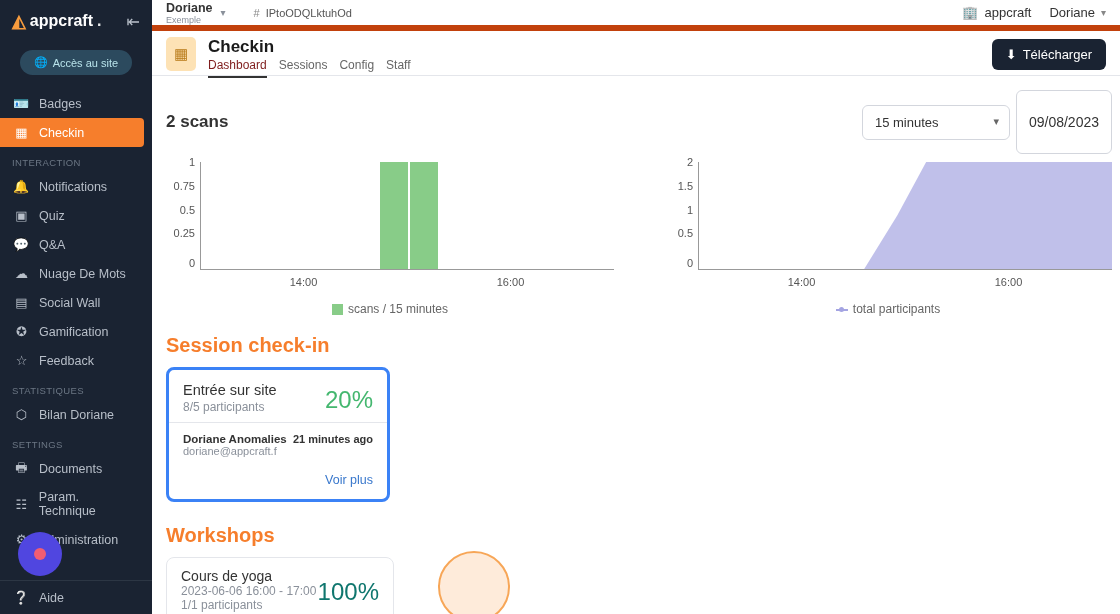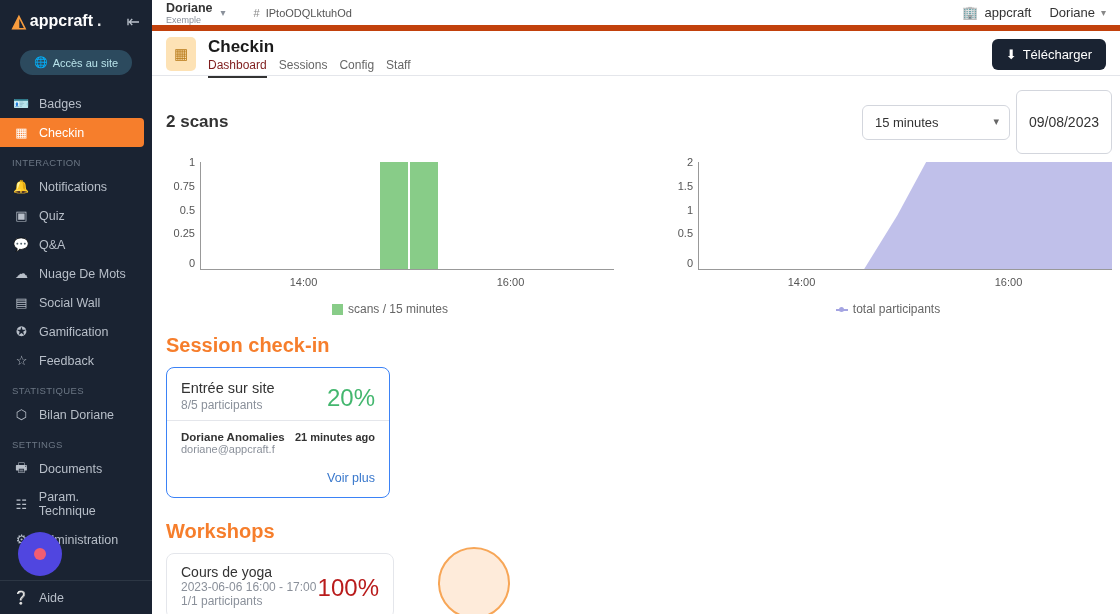--- a/index.html
+++ b/index.html
@@ -57,35 +57,35 @@
     .x-labels { display: flex; justify-content: space-around; font-size: 11px; color: #555; margin-left: 34px; }
     .bar1 { position: absolute; background: #88cc88; width: 28px; height: 100%; left: 50%; transform: translateX(-28px); }
     .bar2 { position: absolute; background: #88cc88; width: 28px; height: 100%; left: 50%; transform: translateX(2px); }
     .legend { text-align: center; font-size: 12px; color: #666; margin-top: 14px; }
     .legend-sq { display: inline-block; width: 11px; height: 11px; background: #88cc88; margin-right: 5px; vertical-align: middle; }
     .legend-line { display: inline-block; width: 12px; height: 2px; background: #a4a4e2; margin-right: 5px; vertical-align: middle; position: relative; }
     .legend-line:before { content: ""; position: absolute; width: 5px; height: 5px; border-radius: 50%; background: #a4a4e2; left: 3px; top: -1.5px; }
     .area-svg { position: absolute; left: 0; top: 0; width: 100%; height: 100%; }
     
     .section-title { color: #f67e2c; font-size: 20px; font-weight: 600; margin-bottom: 10px; }
-    .card { border: 1px solid #3b82f6; border-radius: 8px; width: 224px; padding: 12px 14px; position: relative; margin-bottom: 22px; }
+    .card { border: 3px solid #3b82f6; border-radius: 8px; width: 224px; padding: 12px 14px; position: relative; margin-bottom: 22px; }
     .card-title { font-size: 14.5px; font-weight: 500; margin-bottom: 2px; }
     .card-sub { font-size: 12px; color: #8a909a; margin-bottom: 8px; }
     .card-pct { position: absolute; right: 14px; top: 16px; font-size: 24px; font-weight: 500; color: #44b76f; }
     .card-divider { border-top: 1px solid #e4e6eb; margin: 0 -14px; }
     .card-row { display: flex; justify-content: space-between; padding-top: 10px; }
     .anomaly-name { font-size: 11.5px; font-weight: 600; }
     .anomaly-email { font-size: 11px; color: #8a909a; }
     .anomaly-time { font-size: 11px; font-weight: 600; }
     .voir-plus { text-align: right; color: #3877cc; font-size: 12.5px; margin-top: 16px; cursor: pointer; }
     
     .workshop-card { border: 1px solid #e4e6eb; border-radius: 8px; width: 228px; padding: 10px 14px; position: relative; }
     .workshop-title { font-size: 14px; font-weight: 500; }
     .workshop-time { font-size: 12px; color: #8a909a; }
-    .workshop-pct { position: absolute; right: 14px; top: 20px; font-size: 24px; font-weight: 500; color: #b91c1c; }
+    .workshop-pct { position: absolute; right: 14px; top: 20px; font-size: 24px; font-weight: 500; color: #0f766e; }
     .highlight-circle { position: absolute; width: 72px; height: 72px; border-radius: 50%; background: rgba(249,166,88,0.22); border: 2px solid #f7a657; left: 272px; top: -6px; pointer-events: none; }
     .workshops-wrapper { position: relative; }
   </style>
 </head>
 <body>
 
 <div class="sidebar">
   <div class="sidebar-top">
     <div class="logo">
       <span class="logo-icon">◭</span>

